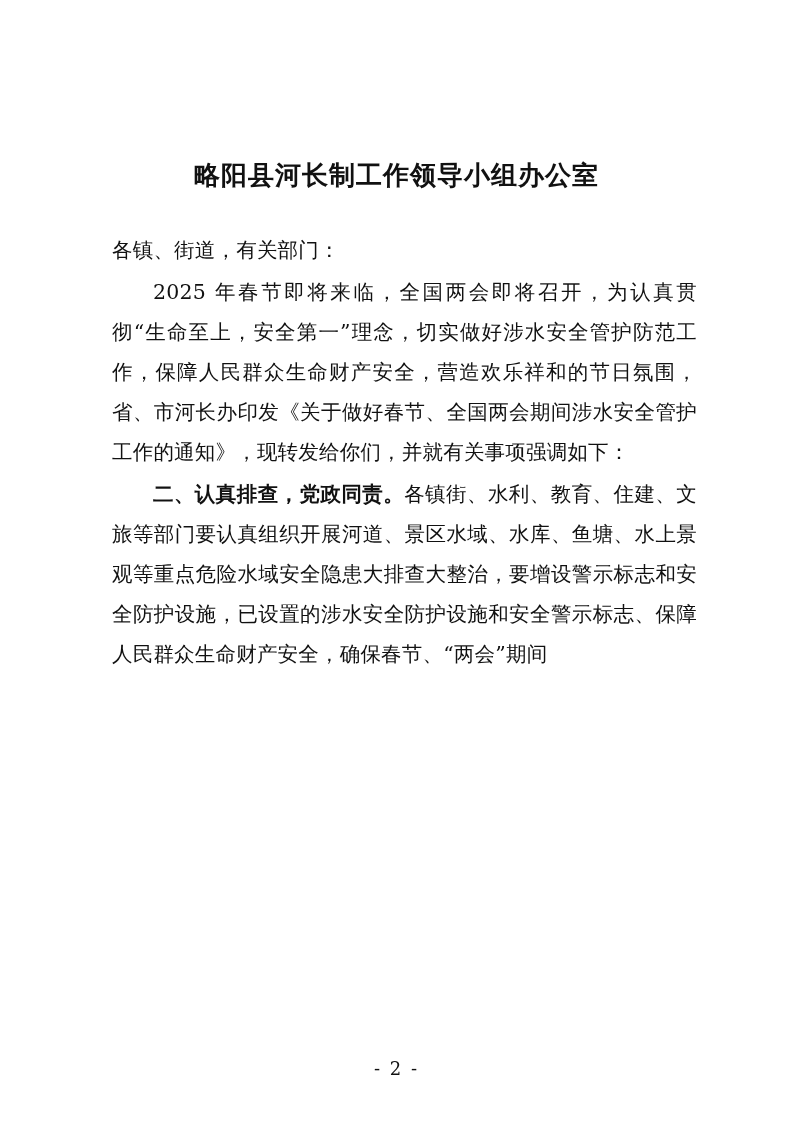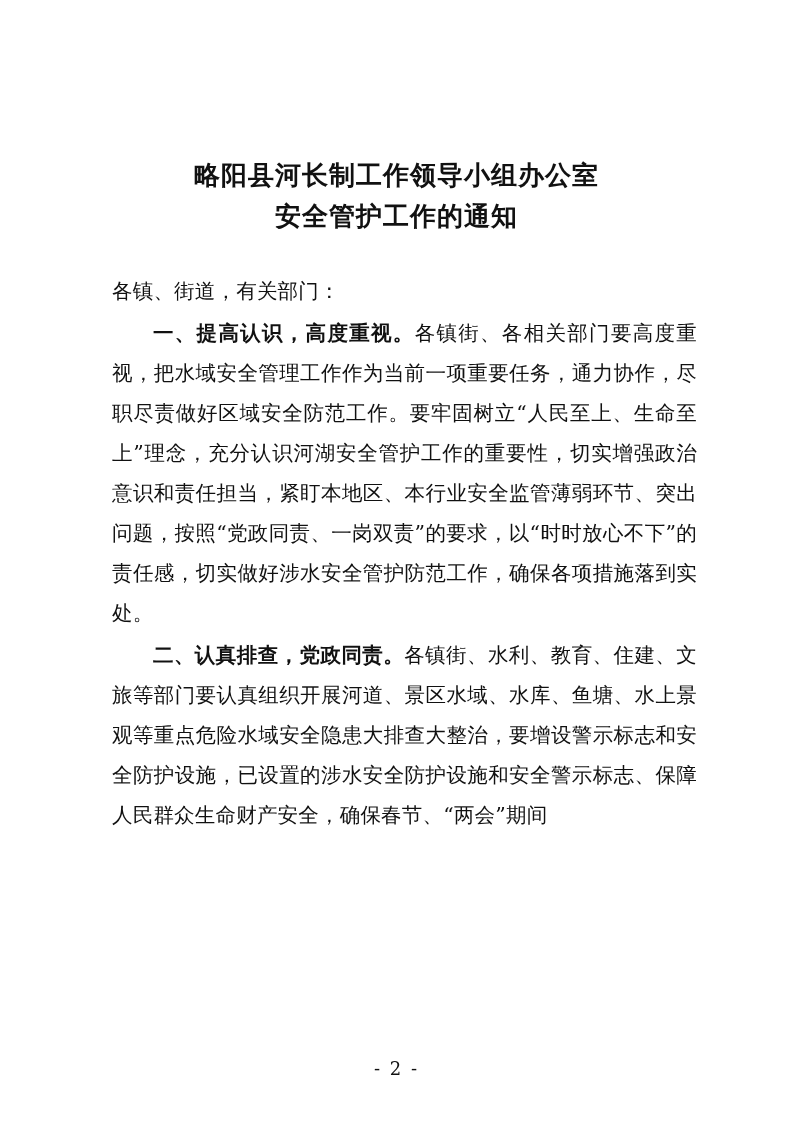--- a/index.html
+++ b/index.html
@@ -64,30 +64,29 @@
     color: #111111;
   }
 </style>
 </head>
 <body>
 
 <div class="page">
 
   <div class="doc-title">
     <span class="tline">略阳县河长制工作领导小组办公室</span>
-    <span class="tline">安全管护工作的通知</span>
   </div>
 
   <div class="body-text">
     <p>各镇、街道，有关部门：</p>
 
+    <p class="indent">
+      <span>2025 年春节即将来临，全国两会即将召开，为认真贯彻“生命至上，安全第一”理念，切实做好涉水安全管护防范工作，保障人民群众生命财产安全，营造欢乐祥和的节日氛围，省、市河长办印发《关于做好春节、全国两会期间涉水安全管护工作的通知》，现转发给你们，并就有关事项强调如下：</span>
+    </p>
 
-    <p class="indent">
-      <span class="lead">一、提高认识，高度重视。</span><span>各镇街、各相关部门要高度重视，把水域安全管理工作作为当前一项重要任务，通力协作，尽职尽责做好区域安全防范工作。要牢固树立“人民至上、生命至上”理念，充分认识河湖安全管护工作的重要性，切实增强政治意识和责任担当，紧盯本地区、本行业安全监管薄弱环节、突出问题，按照“党政同责、一岗双责”的要求，以“时时放心不下”的责任感，切实做好涉水安全管护防范工作，确保各项措施落到实处。</span>
-    </p>
 
     <p class="indent">
       <span class="lead">二、认真排查，党政同责。</span><span>各镇街、水利、教育、住建、文旅等部门要认真组织开展河道、景区水域、水库、鱼塘、水上景观等重点危险水域安全隐患大排查大整治，要增设警示标志和安全防护设施，已设置的涉水安全防护设施和安全警示标志、保障人民群众生命财产安全，确保春节、“两会”期间</span>
     </p>
   </div>
 
   <div class="page-number">- 2 -</div>
 </div>
 
 </body></html>

